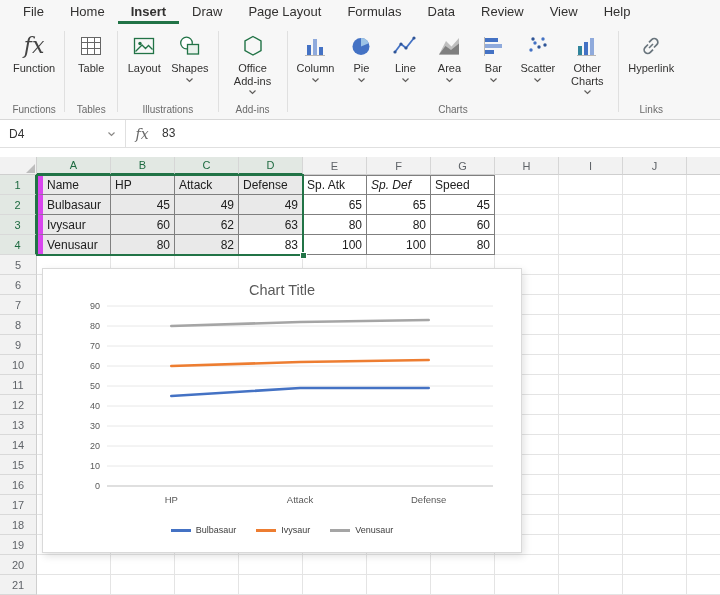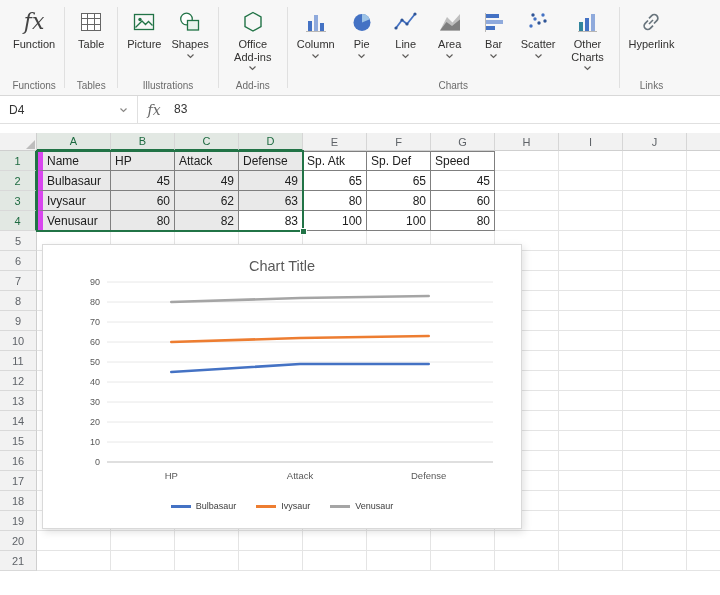--- a/index.html
+++ b/index.html
@@ -20,21 +20,21 @@
   .rbtn .ricon{height:27px;display:flex;align-items:center;justify-content:center;}
   .rlabel{font-size:11px;color:#323130;text-align:center;line-height:1.15;margin-top:3px;}
   .rlabel.narrow{max-width:50px;}
   .chevsvg{margin-top:2px;}
   .glabel{font-size:10px;color:#6b6b6b;text-align:center;padding-bottom:4px;white-space:nowrap;}
   .gsep{width:1px;background:#e0e0e0;margin:7px 2px;}
   .fxbig{font-family:"DejaVu Serif",serif;font-style:italic;font-size:22px;color:#444;line-height:26px;}
 
   
   .formulabar{height:28px;display:flex;align-items:center;background:#fff;border-bottom:1px solid #e0e0e0;}
-  .namebox{width:138px;height:100%;display:flex;align-items:center;padding:0 9px;border-right:1px solid #e0e0e0;font-size:12px;color:#333;cursor:pointer;}
+  .namebox{width:126px;height:100%;display:flex;align-items:center;padding:0 9px;border-right:1px solid #e0e0e0;font-size:12px;color:#333;cursor:pointer;}
   .namebox .nbtext{flex:1;}
   .fbfx{width:32px;text-align:center;font-family:"DejaVu Serif",serif;font-style:italic;font-size:14px;color:#666;}
   .fvalue{flex:1;font-size:12px;color:#333;padding-left:4px;height:100%;line-height:27px;}
   .spacer{height:9px;background:#fff;}
 
   
   .sheet{position:relative;flex:1;background:#fff;overflow:hidden;}
   .hdr{display:flex;height:18px;}
   .corner{width:37px;position:relative;background:#f2f2f2;border-right:1px solid #cfcfcf;border-bottom:1px solid #cfcfcf;flex:0 0 37px;}
   .corner::after{content:"";position:absolute;right:1px;bottom:1px;width:0;height:0;border-left:9px solid transparent;border-bottom:9px solid #bdbdbd;}
@@ -58,20 +58,32 @@
   .ctitle{margin-top:13px;text-align:center;font-size:14.5px;color:#595959;}
   .clegend{display:flex;justify-content:center;align-items:center;gap:20px;margin-top:5px;}
   .legitem{display:flex;align-items:center;gap:5px;font-size:9px;color:#404040;}
   .legswatch{width:20px;height:3px;display:inline-block;}
 </style>
 </head>
 <body>
 
 <div class="app">
 
+  <nav class="menubar" id="menubar">
+      <div class="tab">File</div>
+      <div class="tab">Home</div>
+      <div class="tab active">Insert</div>
+      <div class="tab">Draw</div>
+      <div class="tab">Page Layout</div>
+      <div class="tab">Formulas</div>
+      <div class="tab">Data</div>
+      <div class="tab">Review</div>
+      <div class="tab">View</div>
+      <div class="tab">Help</div>
+    </nav>
 
   <div class="ribbon">
 
     <div class="rgroup">
       <div class="rbtns">
         <button class="rbtn">
           <span class="ricon">
               <span class="fxbig">fx</span>
             </span>
           <span class="rlabel">Function</span>
@@ -105,21 +117,21 @@
     <div class="rgroup">
       <div class="rbtns">
         <button class="rbtn">
           <span class="ricon">
             <svg width="26" height="26" viewBox="0 0 26 26">
                 <rect x="3.5" y="5.5" width="19" height="15" fill="none" stroke="#217346" stroke-width="1.3"></rect>
                 <circle cx="9" cy="10.5" r="1.7" fill="#217346"></circle>
                 <path d="M4.5 18.5 L11 12 L14.5 15.5 L17.5 12.5 L21.5 16.5" fill="none" stroke="#217346" stroke-width="1.3"></path>
               </svg>
           </span>
-          <span class="rlabel">Picture</span>
+          <span class="rlabel">Layout</span>
         </button>
         <button class="rbtn">
           <span class="ricon">
             <svg width="26" height="26" viewBox="0 0 26 26">
                 <circle cx="9.5" cy="10" r="5.8" fill="#fff" stroke="#217346" stroke-width="1.3"></circle>
                 <rect x="10.5" y="11.5" width="11" height="9.5" fill="#e9f2ec" stroke="#217346" stroke-width="1.3"></rect>
               </svg>
           </span>
           <span class="rlabel">Shapes</span>
           <svg class="chevsvg" width="9" height="6" viewBox="0 0 9 6">
@@ -303,21 +315,21 @@
         <div class="ch" style="flex: 1 1 0%; border-right: none;"></div>
       </div>
     <div id="grid-body">
         <div class="row">
           <div class="rh sel">1</div>
           <div class="cell tb tb-top tb-left sel" style="width: 74px;">Name</div>
           <div class="cell tb tb-top sel" style="width: 64px;">HP</div>
           <div class="cell tb tb-top sel" style="width: 64px;">Attack</div>
           <div class="cell tb tb-top sel" style="width: 64px;">Defense</div>
           <div class="cell tb tb-top" style="width: 64px;">Sp. Atk</div>
-          <div class="cell tb tb-top" style="width: 64px;">Sp. Def</div>
+          <div class="cell tb tb-top" style="width: 64px; font-style: italic;">Sp. Def</div>
           <div class="cell tb tb-top" style="width: 64px;">Speed</div>
           <div class="cell" style="width: 64px;"></div>
           <div class="cell" style="width: 64px;"></div>
           <div class="cell" style="width: 64px;"></div>
           <div class="cell" style="flex: 1 1 0%; border-right: none;"></div>
         </div>
         <div class="row">
           <div class="rh sel">2</div>
           <div class="cell tb tb-left sel" style="width: 74px;">Bulbasaur</div>
           <div class="cell num tb sel" style="width: 64px;">45</div>

